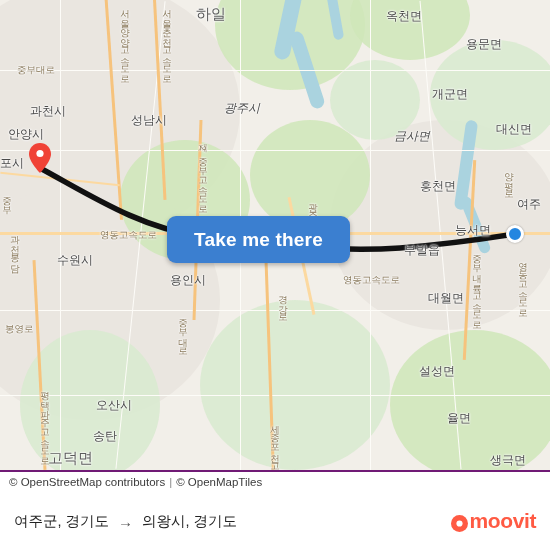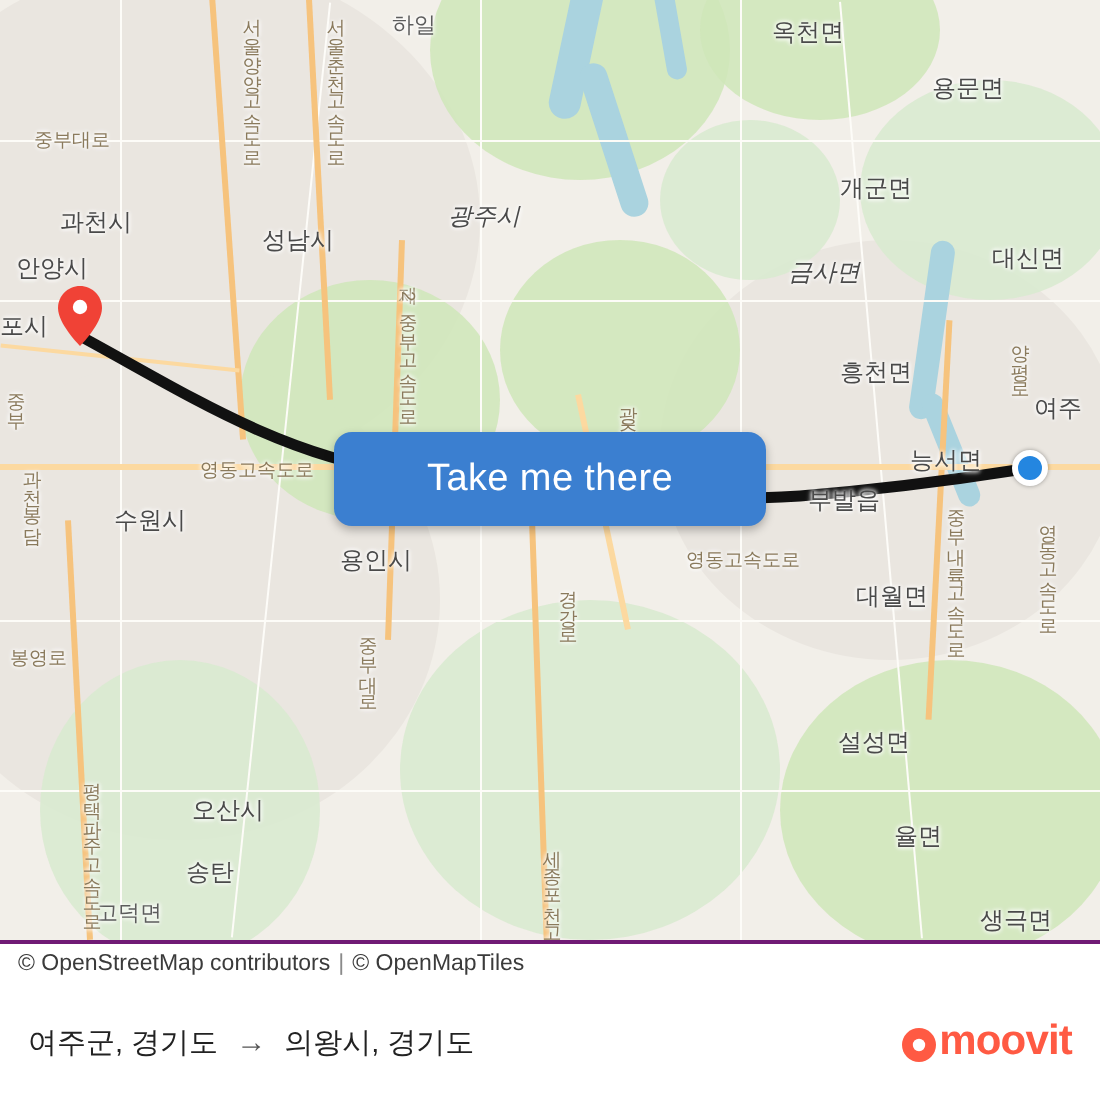--- a/index.html
+++ b/index.html
@@ -31,21 +31,21 @@
   .green { background: #cfe6b8; opacity: .85; }
   .green2 { background: #d9ead0; opacity: .9; }
   .urban { background: #eae6e0; }
   .water { background: #aad3df; }
   .road-line { position: absolute; background: #fdfcf8; }
   .road-major { position: absolute; background: #fcd9a0; }
   .road-hwy { position: absolute; background: #f6c37d; }
   .label {
     position: absolute;
     color: #5c5c5c;
-    font-size: 11px;
+    font-size: 15px;
     white-space: nowrap;
     text-shadow: 0 0 2px #fff, 0 0 2px #fff, 0 0 3px #fff;
   }
   .label.city {
     font-size: 12px;
     color: #4a4a4a;
   }
   .label.road {
     color: #8a7a5c;
     font-size: 9.5px;
@@ -65,31 +65,32 @@
     width: 18px; height: 18px;
     border-radius: 50%;
     background: #2486e0;
     border: 3px solid #ffffff;
     box-shadow: 0 0 2px rgba(0,0,0,.35);
   }
   
   #cta {
     position: absolute;
     left: 167px; top: 216px;
-    width: 216px; height: 47px;
+    width: 183px; height: 47px;
     background: #3b7fd0;
     border-radius: 9px;
     color: #fff;
     font-size: 19px;
     display: flex;
     align-items: center;
     justify-content: center;
     box-shadow: 0 2px 5px rgba(0,0,0,.28);
     cursor: pointer;
     letter-spacing: .2px;
+    font-weight: bold;
   }
   
   #attribution {
     position: absolute;
     left: 0; top: 470px;
     width: 550px; height: 22px;
     background: #fff;
     border-top: 2px solid #701a75;
     display: flex;
     align-items: center;
@@ -188,21 +189,21 @@
       <div class="road-major" style="left:0;top:178px;width:120px;height:2.2px;transform:rotate(6deg);"></div>
 
       <svg id="route-svg" width="550" height="470">
         <path d="M 40 168 C 90 195, 140 228, 200 236 C 270 246, 340 252, 400 248 C 450 244, 490 238, 515 234" stroke="#111111" stroke-width="5.5" fill="none" stroke-linecap="round"></path>
       </svg>
 
       <div id="labels">
           <div class="label city" style="left: 386px; top: 8px;">옥천면</div>
           <div class="label city" style="left: 466px; top: 36px;">용문면</div>
           <div class="label " style="left: 196px; top: 5px;">하일</div>
-          <div class="label city" style="left: 420px; top: 86px;">개군면</div>
+          <div class="label city" style="left: 432px; top: 86px;">개군면</div>
           <div class="label city" style="left: 30px; top: 103px;">과천시</div>
           <div class="label city" style="left: 131px; top: 112px;">성남시</div>
           <div class="label city" style="left: 224px; top: 100px; font-style: italic;">광주시</div>
           <div class="label city" style="left: 394px; top: 128px; font-style: italic;">금사면</div>
           <div class="label city" style="left: 496px; top: 121px;">대신면</div>
           <div class="label city" style="left: 8px; top: 126px;">안양시</div>
           <div class="label city" style="left: 0px; top: 155px;">포시</div>
           <div class="label city" style="left: 420px; top: 178px;">흥천면</div>
           <div class="label city" style="left: 455px; top: 222px;">능서면</div>
           <div class="label city" style="left: 517px; top: 196px;">여주</div>

